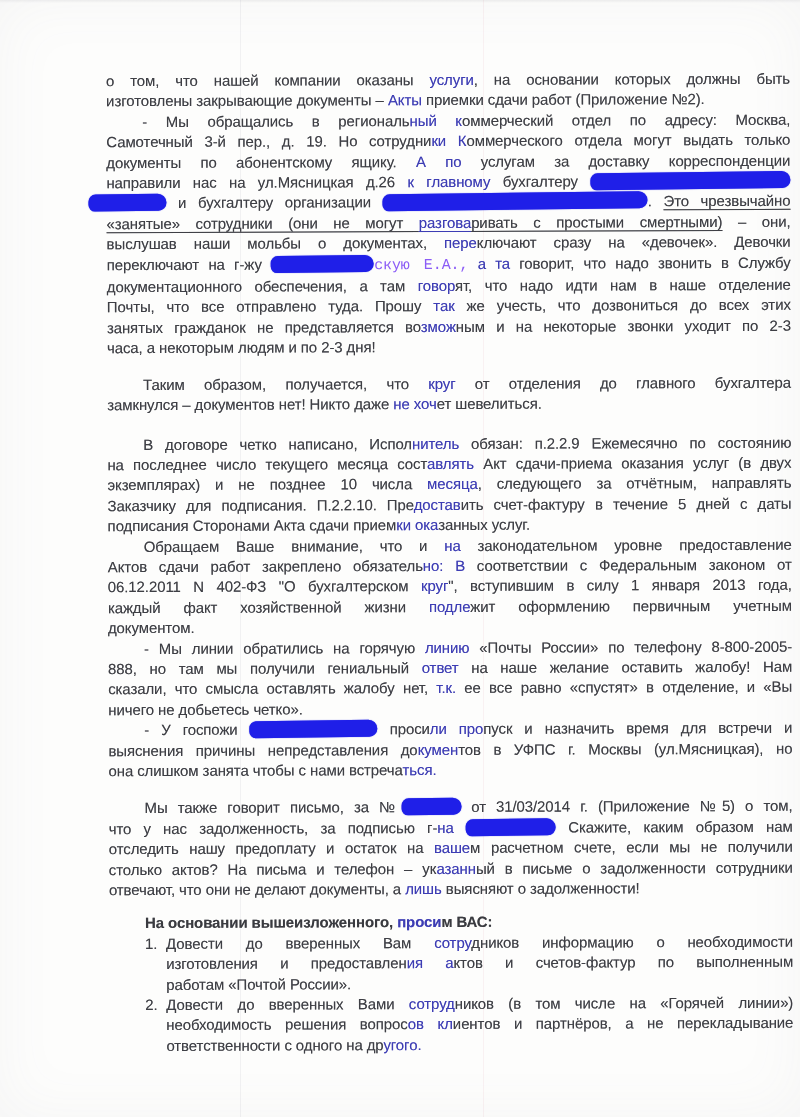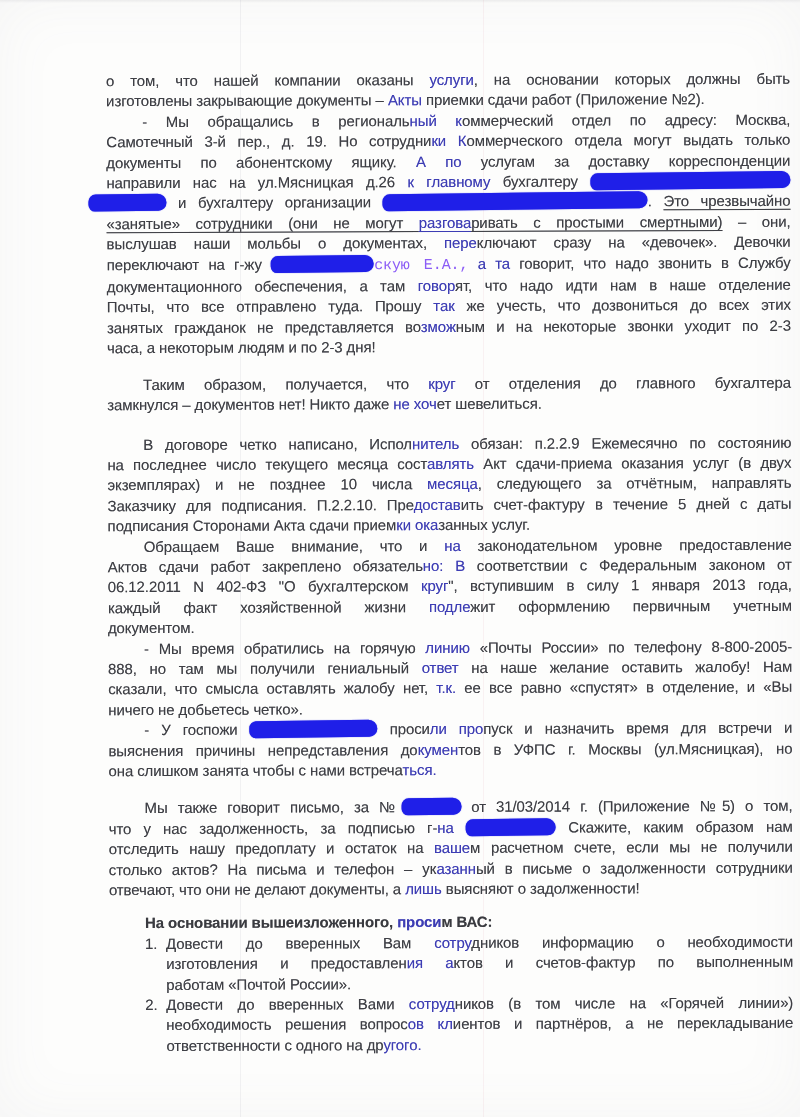--- a/index.html
+++ b/index.html
@@ -77,21 +77,21 @@
         <div class="line last"><span class="seg">подписания Сторонами Акта сдачи прием</span><span class="seg blue">ки ока</span><span class="seg">занных услуг.</span></div>
       </div>
       <div class="para">
         <div class="line first-indent"><span class="seg">Обращаем Ваше внимание, что и </span><span class="seg blue">на</span><span class="seg"> законодательном уровне предоставление</span></div>
         <div class="line"><span class="seg">Актов сдачи работ закреплено обязатель</span><span class="seg blue">но: В</span><span class="seg"> соответствии с Федеральным законом от</span></div>
         <div class="line"><span class="seg">06.12.2011 N 402-ФЗ "О бухгалтерском </span><span class="seg blue">круг</span><span class="seg">", вступившим в силу 1 января 2013 года,</span></div>
         <div class="line"><span class="seg">каждый факт хозяйственной жизни </span><span class="seg blue">подле</span><span class="seg">жит оформлению первичным учетным</span></div>
         <div class="line last"><span class="seg">документом.</span></div>
       </div>
       <div class="para">
-        <div class="line first-indent"><span class="seg">- Мы время обратились на горячую </span><span class="seg blue">линию</span><span class="seg"> «Почты России» по телефону 8-800-2005-</span></div>
+        <div class="line first-indent"><span class="seg">- Мы линии обратились на горячую </span><span class="seg blue">линию</span><span class="seg"> «Почты России» по телефону 8-800-2005-</span></div>
         <div class="line"><span class="seg">888, но там мы получили гениальный </span><span class="seg blue">ответ</span><span class="seg"> на наше желание оставить жалобу! Нам</span></div>
         <div class="line"><span class="seg">сказали, что смысла оставлять жалобу нет, </span><span class="seg blue">т.к.</span><span class="seg"> ее все равно «спустят» в отделение, и «Вы</span></div>
         <div class="line last"><span class="seg">ничего не добьетесь четко».</span></div>
       </div>
       <div class="para">
         <div class="line first-indent"><span class="seg">- У госпожи </span><span class="redact" style="width: 128px;"></span><span class="seg"> проси</span><span class="seg blue">ли про</span><span class="seg">пуск и назначить время для встречи и</span></div>
         <div class="line"><span class="seg">выяснения причины непредставления до</span><span class="seg blue">кумен</span><span class="seg">тов в УФПС г. Москвы (ул.Мясницкая), но</span></div>
         <div class="line last"><span class="seg">она слишком занята чтобы с нами встреча</span><span class="seg blue">ться.</span></div>
       </div>
       <div class="para" style="margin-top: 17px;">

